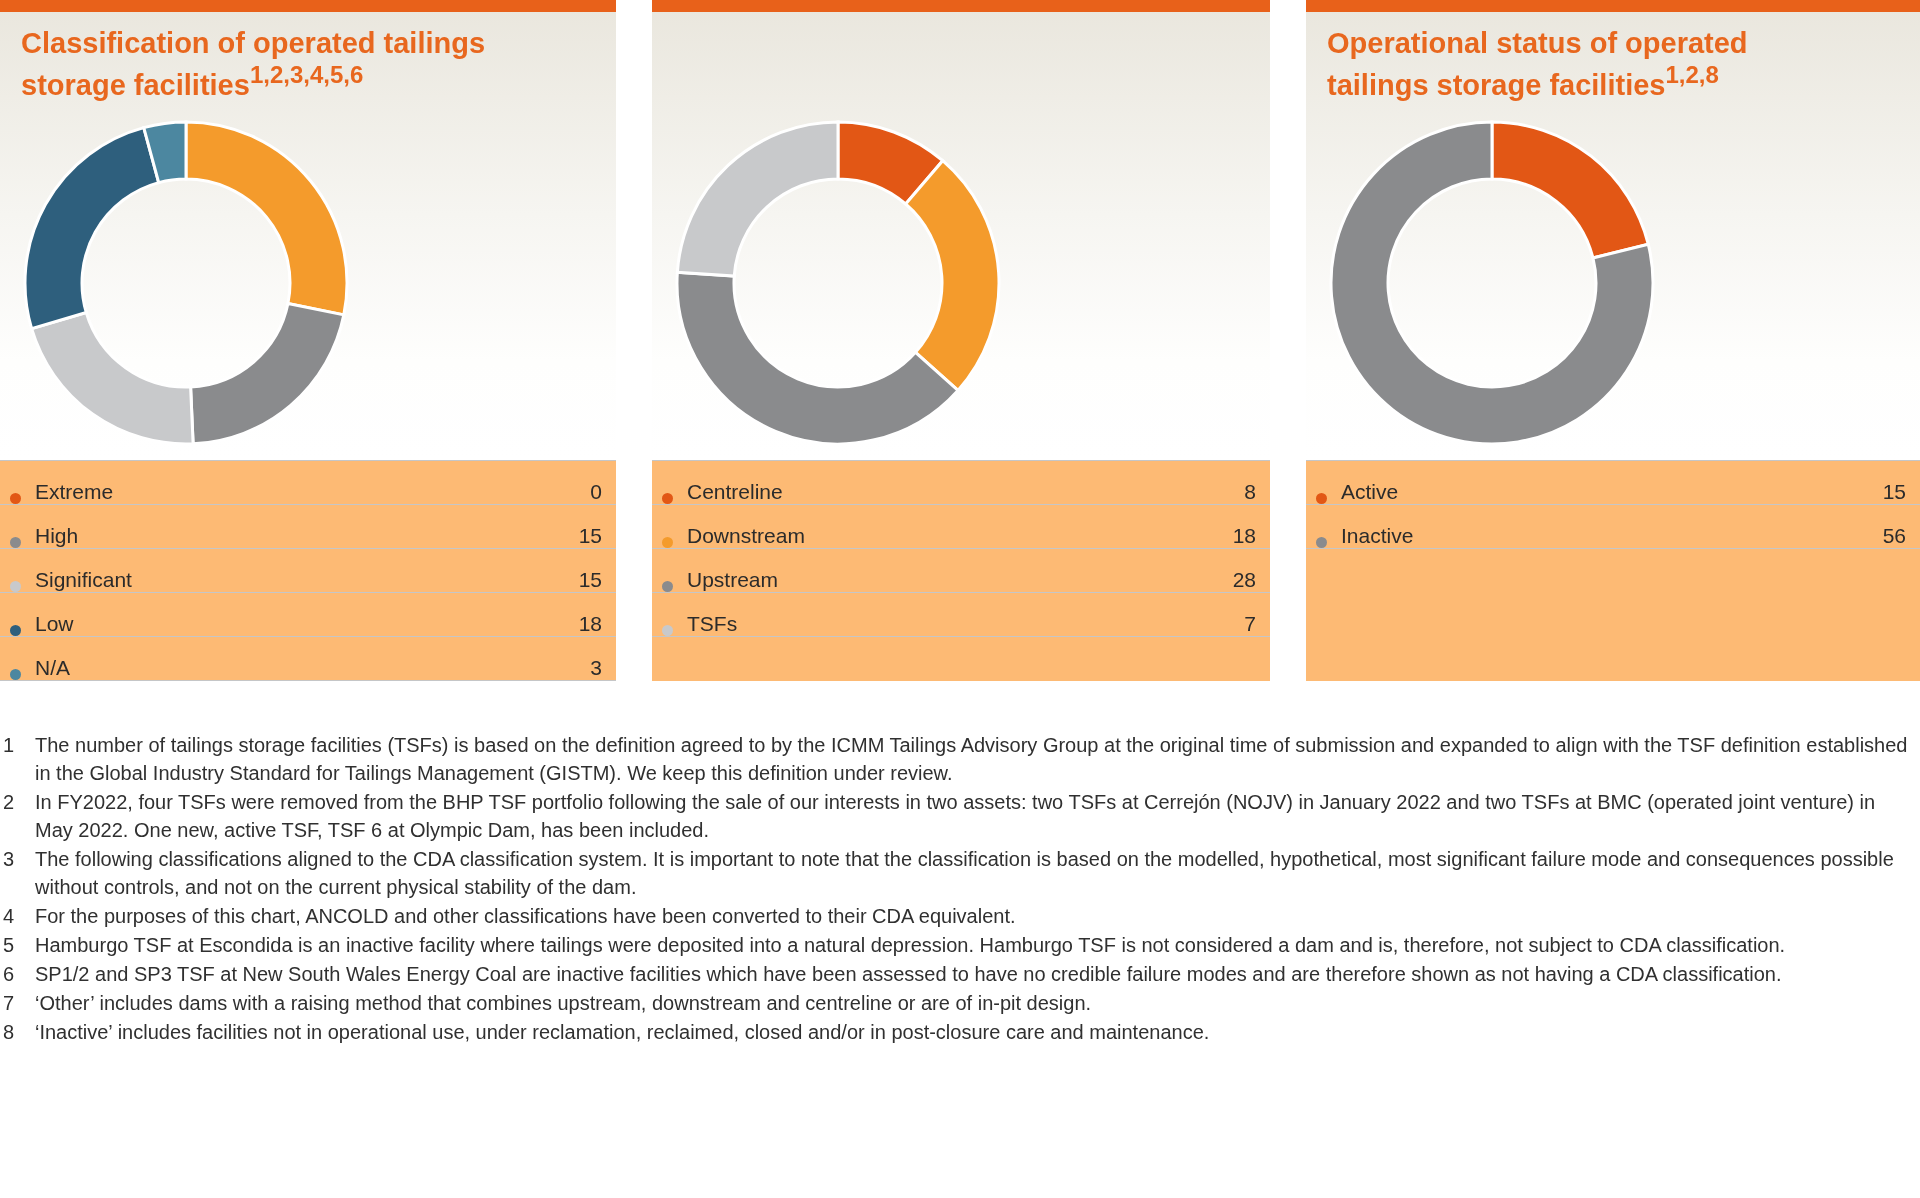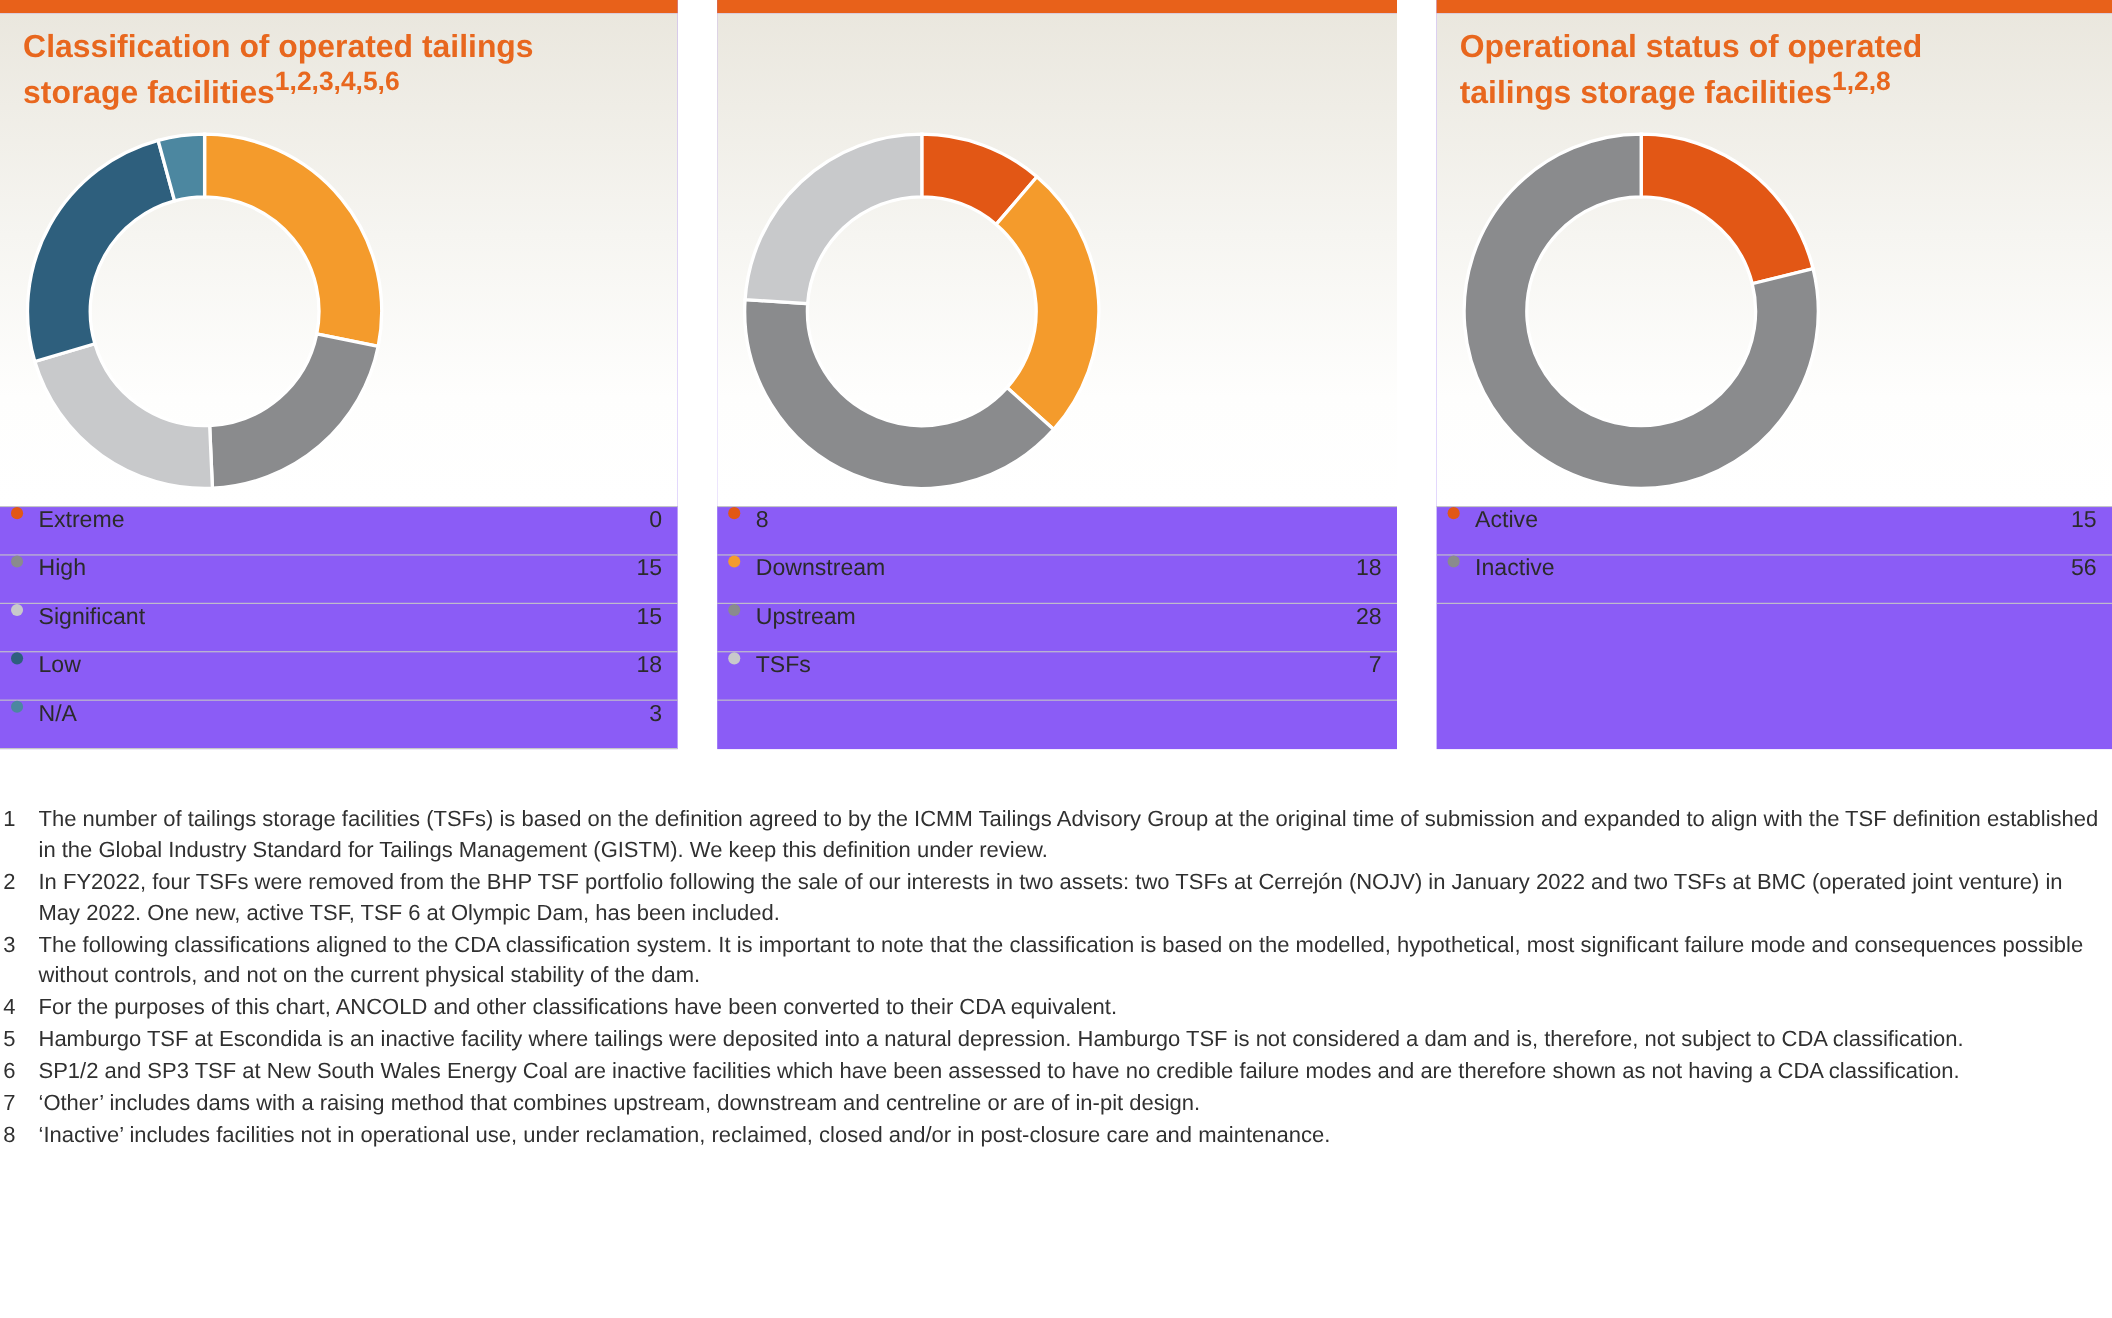--- a/index.html
+++ b/index.html
@@ -11,40 +11,40 @@
     --fnote:#303030;
   }
   *{box-sizing:border-box;}
   html,body{margin:0;padding:0;}
   body{
     width:1920px;height:1198px;background:#ffffff;
     font-family:"Liberation Sans", sans-serif;color:var(--text);
     overflow:hidden;
   }
   .charts-row{display:flex;width:1920px;}
-  .panel{width:616px;background:#8b5cf6;}
+  .panel{width:616px;background:#fdba74;}
   .panel + .panel{margin-left:36px;}
   .panel:nth-child(2){width:618px;}
   .panel:nth-child(3){width:614px;}
   .top-bar{height:12px;background:var(--bar);}
   .chart-area{
     height:448px;position:relative;
     background:linear-gradient(180deg, var(--grad-top) 0%, #F6F5F1 45%, #FEFEFD 78%, #FFFFFF 100%);
   }
   h2.title{
     margin:0;padding:16px 14px 0 21px;
     font-size:29px;line-height:31px;font-weight:bold;color:var(--title);
   }
   h2.title .sup{
     font-size:24px;font-weight:bold;vertical-align:12px;letter-spacing:0px;
   }
   svg.donut{position:absolute;left:21px;top:106px;}
   .legend{border-top:1px solid var(--line);}
   .lrow{
-    display:flex;align-items:flex-start;height:44px;
+    display:flex;align-items:flex-end;height:44px;
     border-bottom:1px solid var(--line);
     padding:0 14px 0 10px;font-size:21px;color:var(--text);
   }
   .bullet{width:11px;height:11px;border-radius:50%;flex:none;margin-right:14px;}
   .llabel{flex:1;white-space:nowrap;}
   .lvalue{text-align:right;white-space:nowrap;}
   .footnotes{
     margin-top:50px;width:1920px;
     font-size:20px;line-height:28px;color:var(--fnote);
   }
@@ -108,20 +108,21 @@
       <svg class="donut" width="330" height="330" viewBox="0 0 330 330">
           <path d="M165 4 A161 161 0 0 1 269.6964980517648 42.69037938209112 L232.63003600859344 85.99254320333837 A104 104 0 0 0 165 61 Z" fill="#E25715" stroke="#ffffff" stroke-width="3"></path>
           <path d="M269.6964980517648 42.69037938209112 A161 161 0 0 1 284.96358354759 272.37662046470075 L242.4920042791886 234.36129520701166 A104 104 0 0 0 232.63003600859344 85.99254320333837 Z" fill="#F49B2C" stroke="#ffffff" stroke-width="3"></path>
           <path d="M284.96358354759 272.37662046470075 A161 161 0 0 1 4.3544883860060395 154.32200401394846 L61.228986286612596 158.10241253074932 A104 104 0 0 0 242.4920042791886 234.36129520701166 Z" fill="#8A8B8D" stroke="#ffffff" stroke-width="3"></path>
           <path d="M4.3544883860060395 154.32200401394846 A161 161 0 0 1 164.99999999999983 4 L164.9999999999999 61 A104 104 0 0 0 61.228986286612596 158.10241253074932 Z" fill="#C8C9CB" stroke="#ffffff" stroke-width="3"></path>
         </svg>
     </div>
     <div class="legend">
   <div class="lrow">
     <span class="bullet" style="background: rgb(226, 87, 21);"></span>
+    <span class="llabel">Centreline</span>
     <span class="lvalue">8</span>
   </div>
 
   <div class="lrow">
     <span class="bullet" style="background: rgb(244, 155, 44);"></span>
     <span class="llabel">Downstream</span>
     <span class="lvalue">18</span>
   </div>
 
   <div class="lrow">

